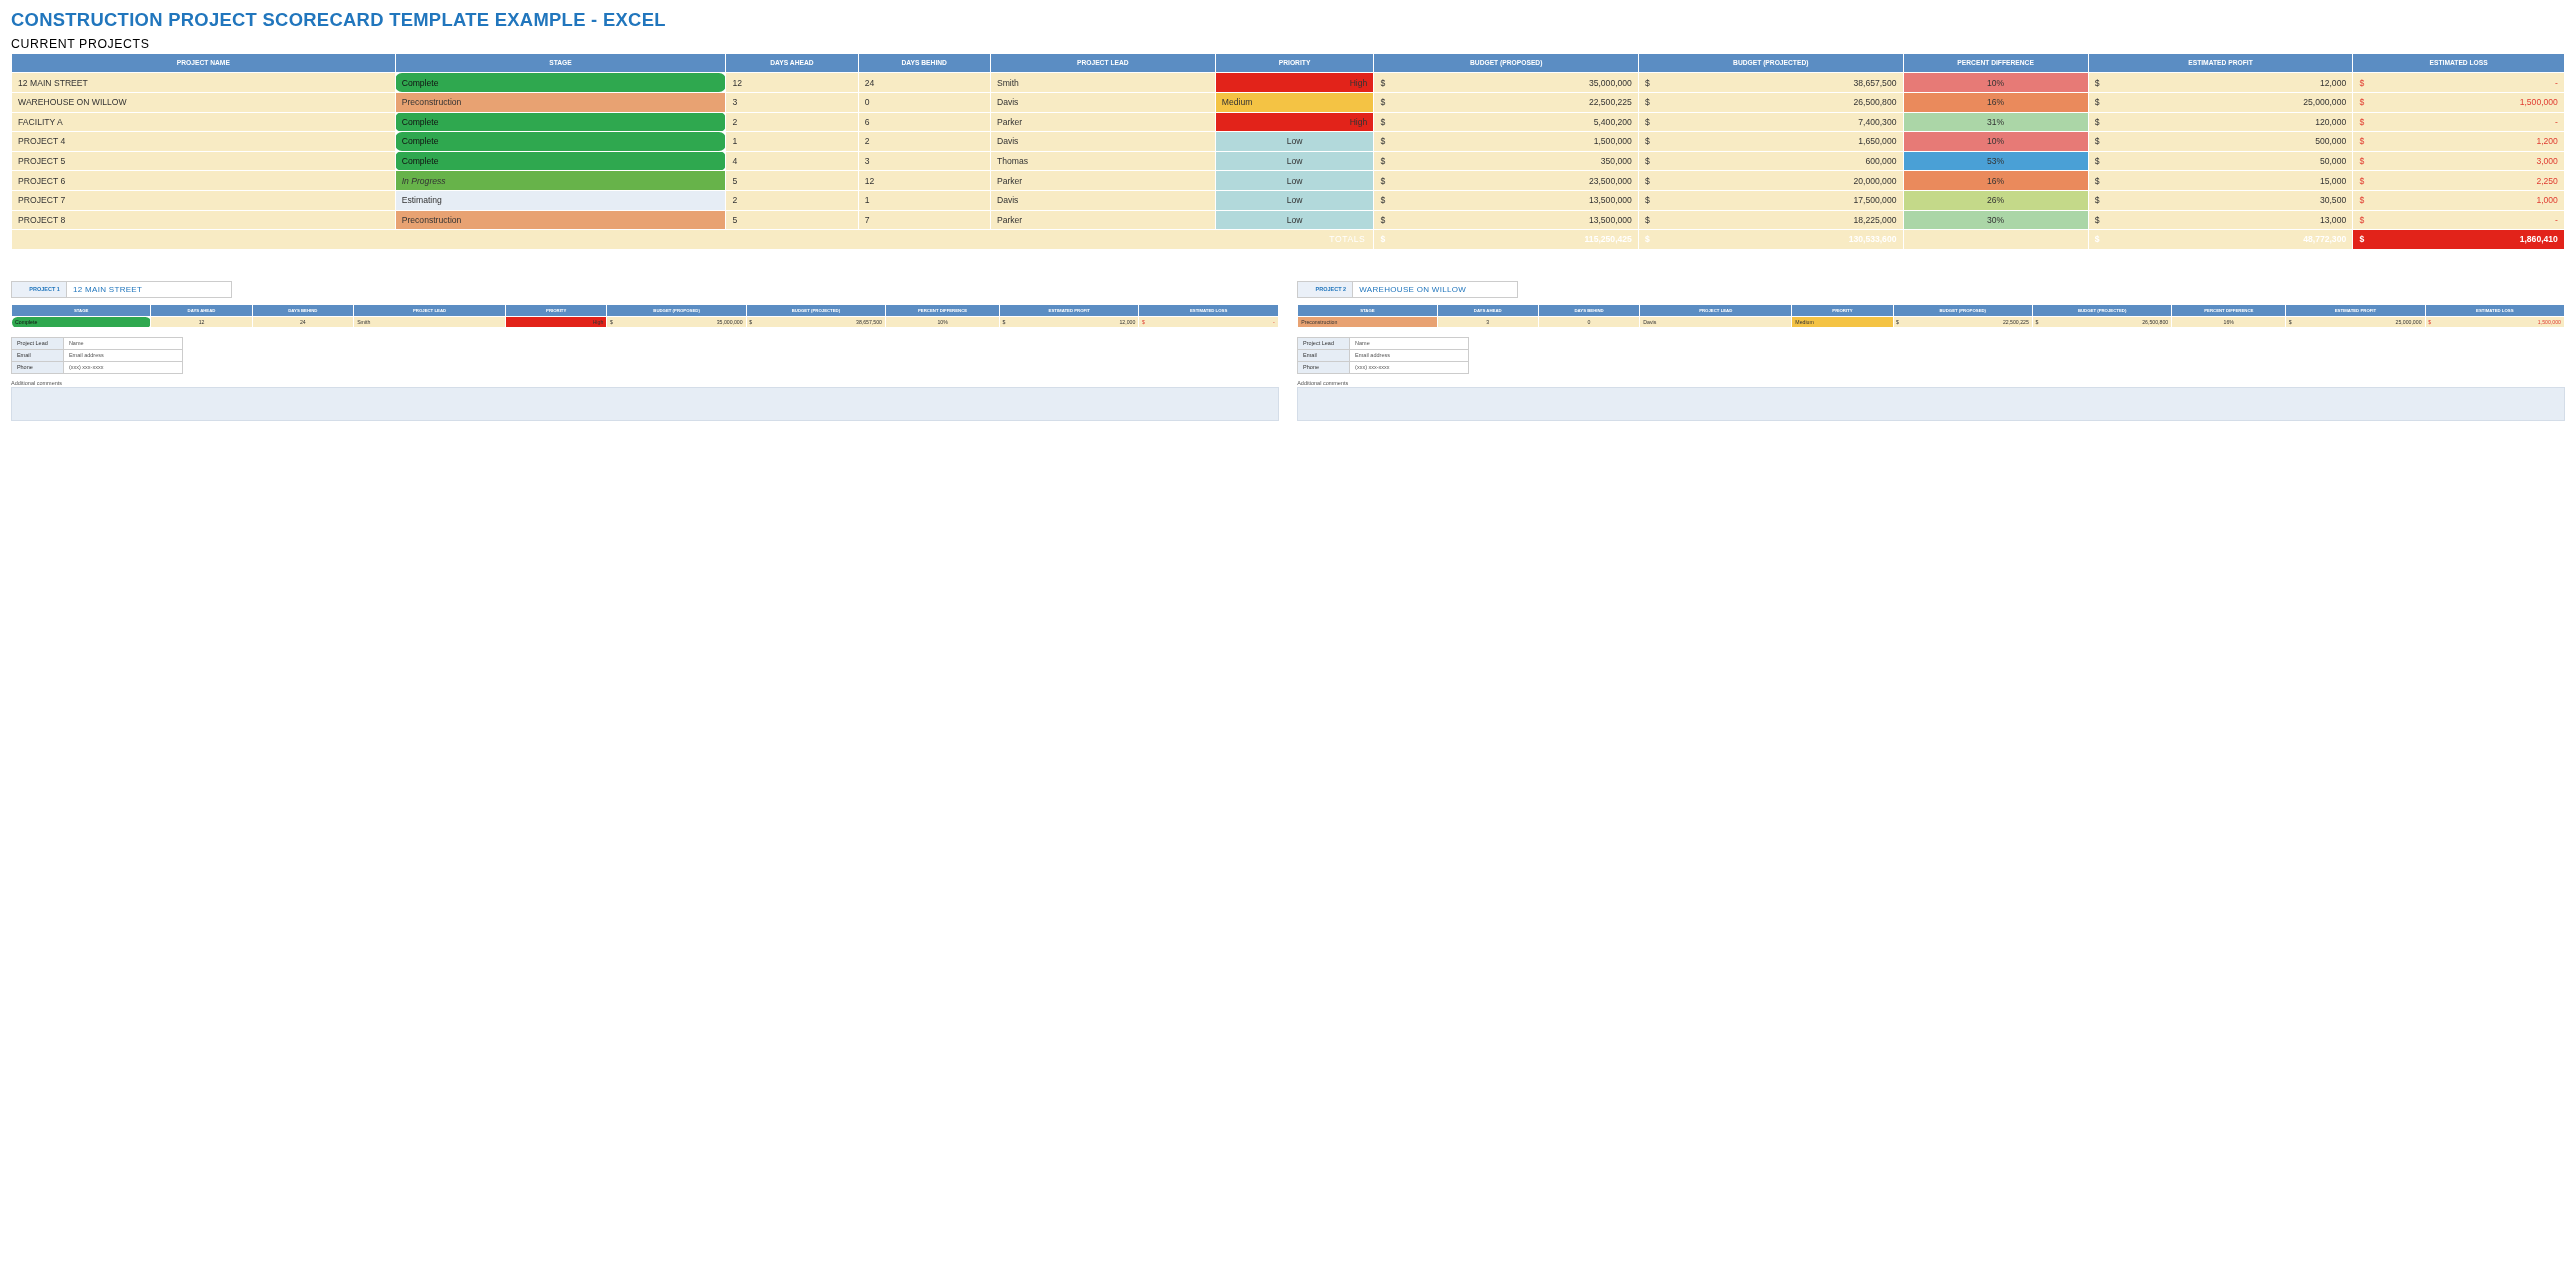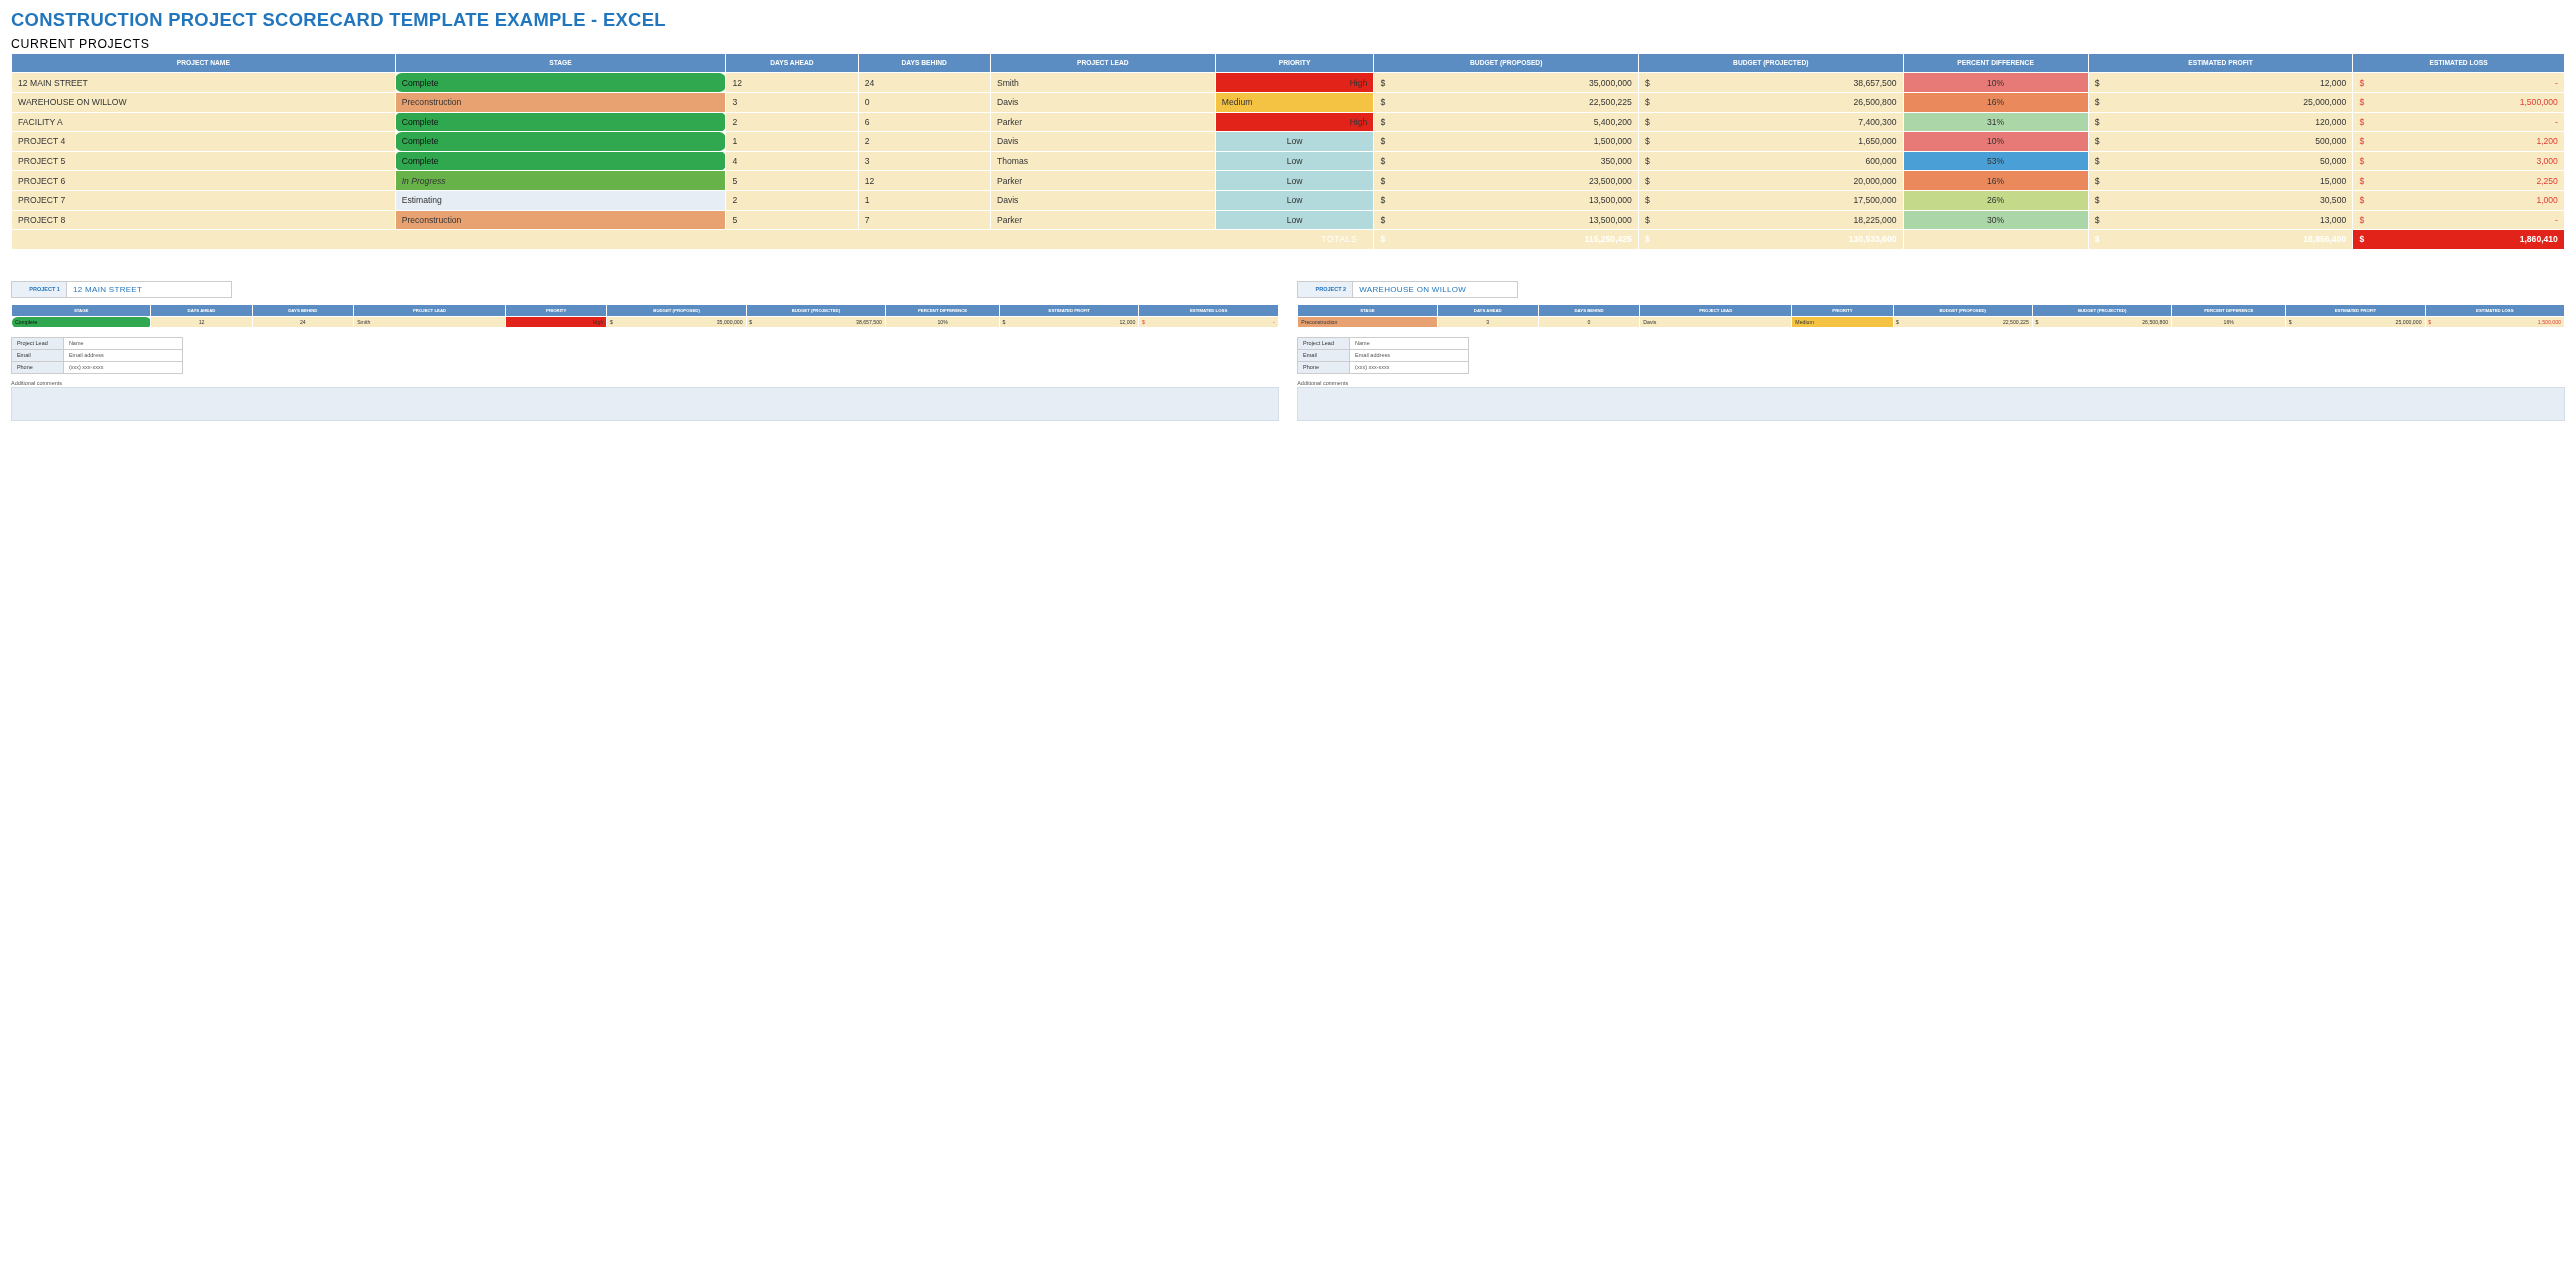--- a/index.html
+++ b/index.html
@@ -56,21 +56,21 @@
   .col-pct { width: 7%; text-align: center; }
   .col-prof { width: 10%; }
   .col-loss { width: 8%; }
 
   .money-cell { position: relative; text-align: right; }
   .money-cell .sym { position: absolute; left: 6.1px; }
   .loss-cell { color: #e03c31; }
 
   .totals td { background: #6a6a6a; color: #fff; font-weight: 700; font-size: 8.6px; }
   .totals td.red { background: #e2231a; }
-  .totals .label { text-align: right; padding-right: 16px; font-weight: 400; letter-spacing: 0.6px; }
+  .totals .label { text-align: right; padding-right: 8px; font-weight: 400; letter-spacing: 0.6px; }
 
   
   .stage-Complete { background: #2fa84f !important; color: #111; border-radius: 7px; }
   .stage-Preconstruction { background: #e8a272 !important; }
   .stage-InProgress { background: #67b34a !important; font-style: italic; }
   .stage-Estimating { background: #e6edf5 !important; }
   .pri-High { background: #e2231a !important; text-align: right; }
   .pri-Medium { background: #f4c344 !important; }
   .pri-Low  { background: #b2d9db !important; text-align: center; }
   .pct-a { background: #e77a76 !important; }
@@ -231,21 +231,21 @@
         <td class="col-prof money-cell"><span class="sym">$</span>13,000</td>
         <td class="col-loss money-cell loss-cell"><span class="sym">$</span>-</td>
       </tr>
     </tbody>
   <tfoot>
     <tr class="totals">
       <td colspan="6" class="label">TOTALS</td>
       <td class="money-cell"><span class="sym">$</span><span>115,250,425</span></td>
       <td class="money-cell"><span class="sym">$</span><span>130,533,600</span></td>
       <td></td>
-      <td class="money-cell"><span class="sym">$</span><span>18,856,400</span></td>
+      <td class="money-cell"><span class="sym">$</span><span>48,772,300</span></td>
       <td class="money-cell red"><span class="sym">$</span><span>1,860,410</span></td>
     </tr>
   </tfoot>
 </table>
 
 <div class="detail-row" id="detail-row">
     <div class="detail">
       <div class="proj-header">
         <div class="lbl">PROJECT 1</div>
         <div class="val">12 MAIN STREET</div>

